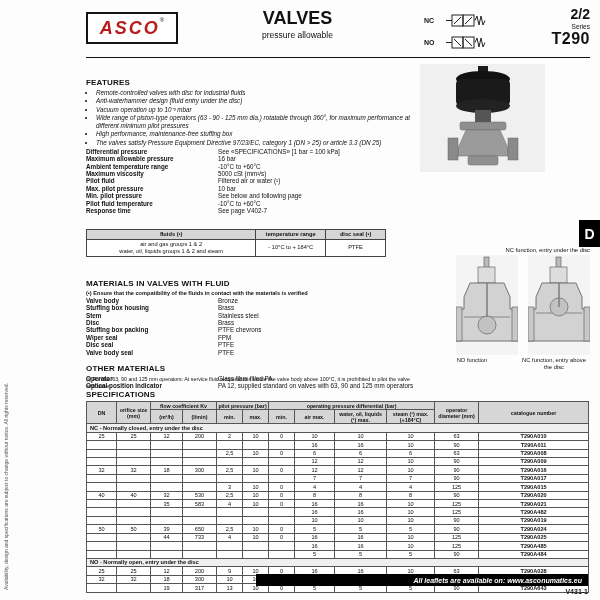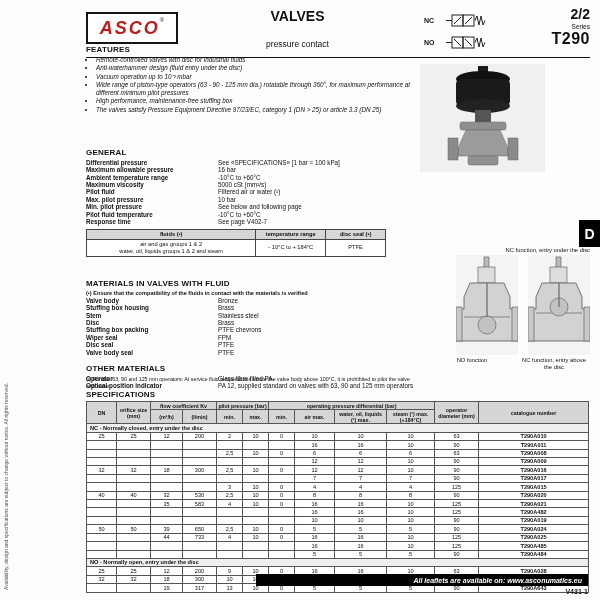--- a/index.html
+++ b/index.html
@@ -9,36 +9,36 @@
 
   .vertical-note { position: absolute; left: 3px; top: 310px; height: 280px;
     writing-mode: vertical-rl; transform: rotate(180deg); font-size: 5px; color: #555; }
 
   
   .logo { position: absolute; left: 86px; top: 12px; width: 92px; height: 32px;
     border: 2px solid #141414; display: flex; align-items: center; justify-content: center; background: #fff; }
   .logo-text { font-weight: bold; font-style: italic; font-size: 18px; letter-spacing: 2px; color: #b91c1c; }
   .logo-reg { font-size: 6px; align-self: flex-start; margin-top: 3px; }
   .title-block { position: absolute; left: 185px; top: 8px; width: 225px; text-align: center; }
-  .t1 { font-size: 14px; font-weight: bold; margin-bottom: 15px; }
+  .t1 { font-size: 18px; font-weight: bold; margin-bottom: 1px; }
   .t2 { font-size: 8.5px; line-height: 1.3; }
   .symbols { position: absolute; left: 424px; top: 12px; width: 82px; }
   .symbol-row { display: flex; align-items: center; gap: 4px; margin-bottom: 5px; }
   .symbol-label { font-size: 7px; font-weight: bold; width: 14px; }
   .series-block { position: absolute; right: 10px; top: 6px; width: 62px; text-align: right; }
   .s1 { font-size: 14px; font-weight: bold; }
   .s2 { font-size: 6.5px; margin-top: 1px; }
   .s3 { font-size: 16px; font-weight: bold; letter-spacing: 0.5px; }
   .header-rule { position: absolute; left: 86px; top: 57px; width: 504px; border-top: 1.5px solid #111; }
 
   .photo { position: absolute; left: 420px; top: 64px; width: 125px; height: 108px; }
 
   .sec-title { font-size: 8px; font-weight: bold; margin-bottom: 2px; letter-spacing: 0.2px; }
 
-  .features { position: absolute; left: 86px; top: 45px; width: 328px; }
+  .features { position: absolute; left: 86px; top: 78px; width: 328px; }
   .features ul { padding-left: 10px; }
   .features li { font-size: 6.3px; font-style: italic; line-height: 1.32; }
 
   .general { position: absolute; left: 86px; top: 148px; width: 330px; }
   .kv-row { display: flex; font-size: 6.3px; line-height: 1.17; }
   .kv-label { width: 132px; flex: none; font-weight: bold; }
   .kv-value { flex: 1; }
 
   .fluids-table { position: absolute; left: 86px; top: 229px; width: 300px;
     border-collapse: collapse; font-size: 5.7px; background: #fff; }
@@ -80,21 +80,21 @@
 
   <div class="vertical-note">Availability, design and specifications are subject to change without notice. All rights reserved.</div>
 
   <div class="logo">
     <span class="logo-text">ASCO</span>
     <span class="logo-reg">®</span>
   </div>
 
   <div class="title-block">
     <div class="t1">VALVES</div>
-    <div class="t2">pressure contact</div>
+    <div class="t2">pressure allowable</div>
   </div>
 
   <div class="symbols">
     <div class="symbol-row">
       <span class="symbol-label">NC</span>
       <svg width="48" height="17" viewBox="0 0 48 17">
         <g fill="none" stroke="#222" stroke-width="1">
           <rect x="10" y="3" width="11" height="11"></rect>
           <rect x="21" y="3" width="11" height="11"></rect>
           <line x1="12" y1="12" x2="19" y2="5"></line>
@@ -149,21 +149,20 @@
         <li>Remote-controlled valves with disc for industrial fluids</li>
         <li>Anti-waterhammer design (fluid entry under the disc)</li>
         <li>Vacuum operation up to 10⁻³ mbar</li>
         <li>Wide range of piston-type operators (63 - 90 - 125 mm dia.) rotatable through 360°, for maximum performance at different minimum pilot pressures</li>
         <li>High performance, maintenance-free stuffing box</li>
         <li>The valves satisfy Pressure Equipment Directive 97/23/EC, category 1 (DN &gt; 25) or article 3.3 (DN 25)</li>
       </ul>
   </section>
 
   <section class="general">
-    <div class="sec-title">GENERAL</div>
     <div>
         <div class="kv-row">
           <div class="kv-label">Differential pressure</div>
           <div class="kv-value">See «SPECIFICATIONS» [1 bar = 100 kPa]</div>
         </div>
         <div class="kv-row">
           <div class="kv-label">Maximum allowable pressure</div>
           <div class="kv-value">16 bar</div>
         </div>
         <div class="kv-row">

